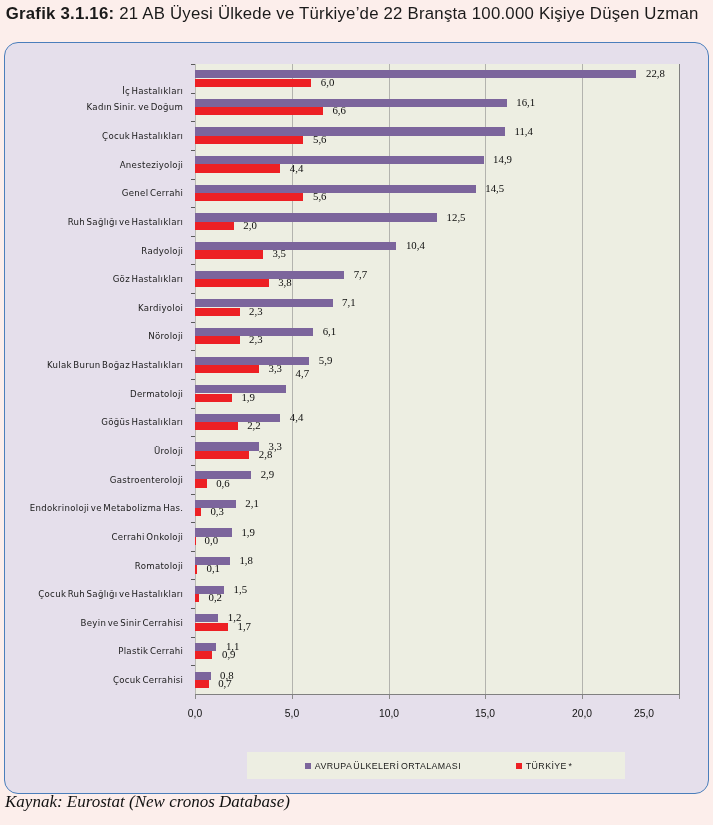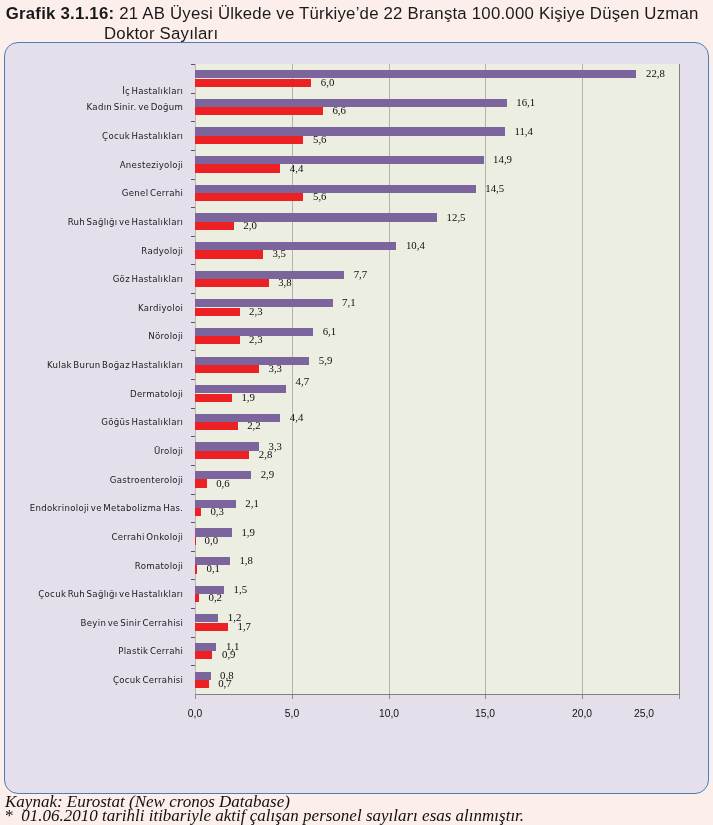--- a/index.html
+++ b/index.html
@@ -29,21 +29,20 @@
   .lg-sw{display:inline-block;width:6px;height:6px;}
   .lg-tx{font-size:8.8px;font-family:"Liberation Sans",sans-serif;color:#1a1a1a;letter-spacing:0.42px;word-spacing:-1.2px;}
   .src{position:absolute;font-size:17px;font-style:italic;color:#111;font-family:Liberation Serif, serif;white-space:nowrap;}
 </style>
 </head>
 <body>
 
 <div id="page">
   <div class="title">
     <span class="b">Grafik 3.1.16:</span><span> 21 AB Üyesi Ülkede ve Türkiye’de 22 Branşta 100.000 Kişiye Düşen Uzman</span>
-    <span class="l2">Doktor Sayıları</span>
   </div>
   <div id="frame"></div>
   <div id="plot"></div>
   <div id="overlay">
       <div class="gridline" style="left:292px;top:64px;height:630px"></div>
       <div class="gridline" style="left:389px;top:64px;height:630px"></div>
       <div class="gridline" style="left:485px;top:64px;height:630px"></div>
       <div class="gridline" style="left:582px;top:64px;height:630px"></div>
       <div class="gridline" style="left:679px;top:64px;height:630px"></div>
       <div class="xtick" style="left:195px"></div>
@@ -123,21 +122,21 @@
       <div class="vlab" style="left:249.1px;top:333.3px">2,3</div>
       <div class="tickmark" style="top:350px"></div>
       <div class="cat" style="top:360.1px;width:183.3px;left:0">Kulak Burun Boğaz Hastalıkları</div>
       <div class="bar eu" style="left:195px;top:356.5px;width:114.2px;height:8.3px"></div>
       <div class="vlab" style="left:318.8px;top:353.7px">5,9</div>
       <div class="bar tr" style="left:195px;top:364.8px;width:63.9px;height:8.3px"></div>
       <div class="vlab" style="left:268.5px;top:362.0px">3,3</div>
       <div class="tickmark" style="top:379px"></div>
       <div class="cat" style="top:388.7px;width:183.3px;left:0">Dermatoloji</div>
       <div class="bar eu" style="left:195px;top:385.2px;width:91.0px;height:8.3px"></div>
-      <div class="vlab" style="left:295.6px;top:375px">4,7</div>
+      <div class="vlab" style="left:295.6px;top:367px">4,7</div>
       <div class="bar tr" style="left:195px;top:393.5px;width:36.8px;height:8.3px"></div>
       <div class="vlab" style="left:241.4px;top:390.6px">1,9</div>
       <div class="tickmark" style="top:408px"></div>
       <div class="cat" style="top:417.4px;width:183.3px;left:0">Göğüs Hastalıkları</div>
       <div class="bar eu" style="left:195px;top:413.8px;width:85.2px;height:8.3px"></div>
       <div class="vlab" style="left:289.8px;top:410.9px">4,4</div>
       <div class="bar tr" style="left:195px;top:422.1px;width:42.6px;height:8.3px"></div>
       <div class="vlab" style="left:247.2px;top:419.2px">2,2</div>
       <div class="tickmark" style="top:436px"></div>
       <div class="cat" style="top:446.0px;width:183.3px;left:0">Üroloji</div>
@@ -187,15 +186,26 @@
       <div class="vlab" style="left:225.9px;top:640.0px">1,1</div>
       <div class="bar tr" style="left:195px;top:651.2px;width:17.4px;height:8.3px"></div>
       <div class="vlab" style="left:222.0px;top:648.3px">0,9</div>
       <div class="tickmark" style="top:665px"></div>
       <div class="cat" style="top:675.1px;width:183.3px;left:0">Çocuk Cerrahisi</div>
       <div class="bar eu" style="left:195px;top:671.5px;width:15.5px;height:8.3px"></div>
       <div class="vlab" style="left:220.1px;top:668.7px">0,8</div>
       <div class="bar tr" style="left:195px;top:679.8px;width:13.6px;height:8.3px"></div>
       <div class="vlab" style="left:218.2px;top:677.0px">0,7</div>
     </div>
+  <div class="legend">
+      <div id="legend-inner">
+        <span class="lg-item" style="left:58px">
+          <span class="lg-sw" style="background:#7c659c"></span>
+          <span class="lg-tx">AVRUPA ÜLKELERİ ORTALAMASI</span>
+        </span>
+        <span class="lg-item" style="left:269px">
+          <span class="lg-sw" style="background:#ed2024"></span>
+          <span class="lg-tx">TÜRKİYE *</span>
+        </span>
+      </div>
+    </div>
   <div class="src" id="src1" style="left:5.0px;top:792.3px">Kaynak: Eurostat (New cronos Database)</div>
-  <div class="src" id="src2" style="left:4.2px;top:805.9px">*&nbsp; 01.06.2010 tarihli itibariyle aktif çalışan personel sayıları esas alınmıştır.</div>
 </div>
 
 </body></html>

